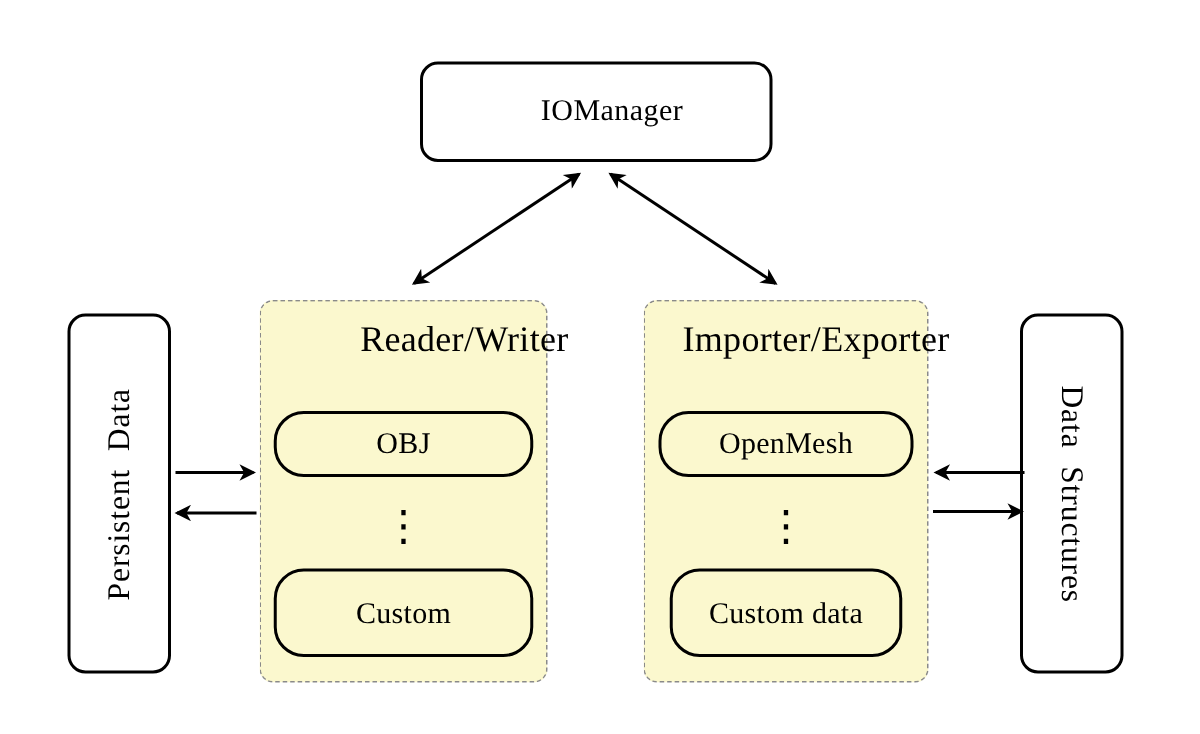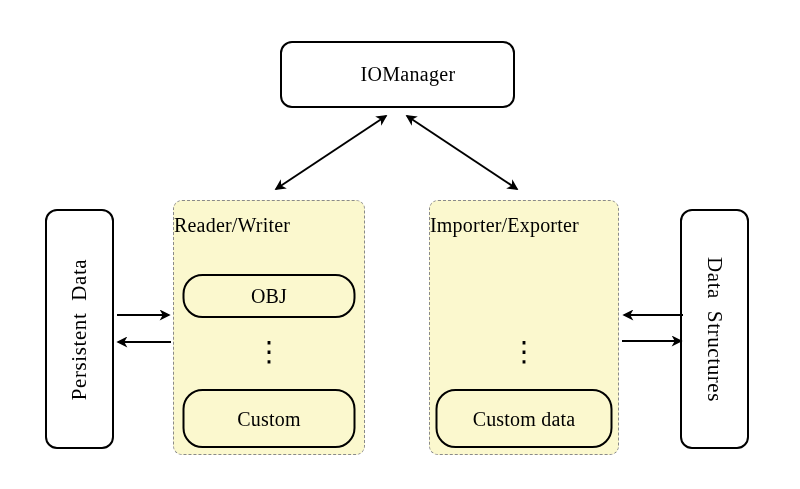--- a/index.html
+++ b/index.html
@@ -50,24 +50,24 @@
     background: #fbf8ce;
     border: 1.6px dashed #8a8a8a;
     border-radius: 9px;
     box-sizing: border-box;
   }
   .group-reader { left: 173px; top: 200px; width: 192px; height: 255px; }
   .group-importer { left: 429px; top: 200px; width: 190px; height: 255px; }
   .group-title {
     position: absolute;
     top: 13px;
-    left: 0;
+    left: 15px;
     width: 100%;
-    text-align: left;
-    font-size: 20px;
+    text-align: right;
+    font-size: 24px;
     letter-spacing: 0.2px;
     white-space: nowrap;
   }
   .inner {
     position: absolute;
     left: 50%;
     transform: translateX(-50%);
     background: #fbf8ce;
     border: 2.5px solid #000000;
     border-radius: 20px;
@@ -75,25 +75,25 @@
     display: flex;
     flex-direction: column;
     align-items: center;
     justify-content: center;
     text-align: center;
     font-size: 20px;
     line-height: 26px;
     letter-spacing: 0.2px;
   }
   .inner-top { top: 73px; height: 44px; }
-  .inner-bottom { top: 188px; height: 59px; gap: 38px; }
+  .inner-bottom { top: 178px; height: 59px; gap: 38px; }
   .w-obj { width: 173px; }
   .w-openmesh { width: 170px; }
   .w-customfile { width: 173px; }
-  .w-customdata { width: 177px; }
+  .w-customdata { width: 155px; }
   .dots {
     position: absolute;
     left: 0;
     width: 100%;
     top: 128px;
     height: 46px;
     display: flex;
     align-items: center;
     justify-content: center;
     font-size: 28px;
@@ -129,20 +129,23 @@
       <span>OBJ</span>
     </div>
     <div class="dots">⋮</div>
     <div class="inner inner-bottom w-customfile">
       <span>Custom</span>
     </div>
   </div>
 
   <div class="group group-importer">
     <div class="group-title">Importer/Exporter</div>
+    <div class="inner inner-top w-openmesh">
+      <span>OpenMesh</span>
+    </div>
     <div class="dots">⋮</div>
     <div class="inner inner-bottom w-customdata">
       <span>Custom data</span>
     </div>
   </div>
 
   <svg class="overlay" width="800" height="489" viewBox="0 0 800 489">
     <defs>
       <marker id="ah" viewBox="0 0 10 10" refX="8.5" refY="5" markerWidth="13" markerHeight="11" markerUnits="userSpaceOnUse" orient="auto-start-reverse">
         <path d="M0,0 L10,5 L0,10 L2.8,5 Z" fill="#000000"></path>

